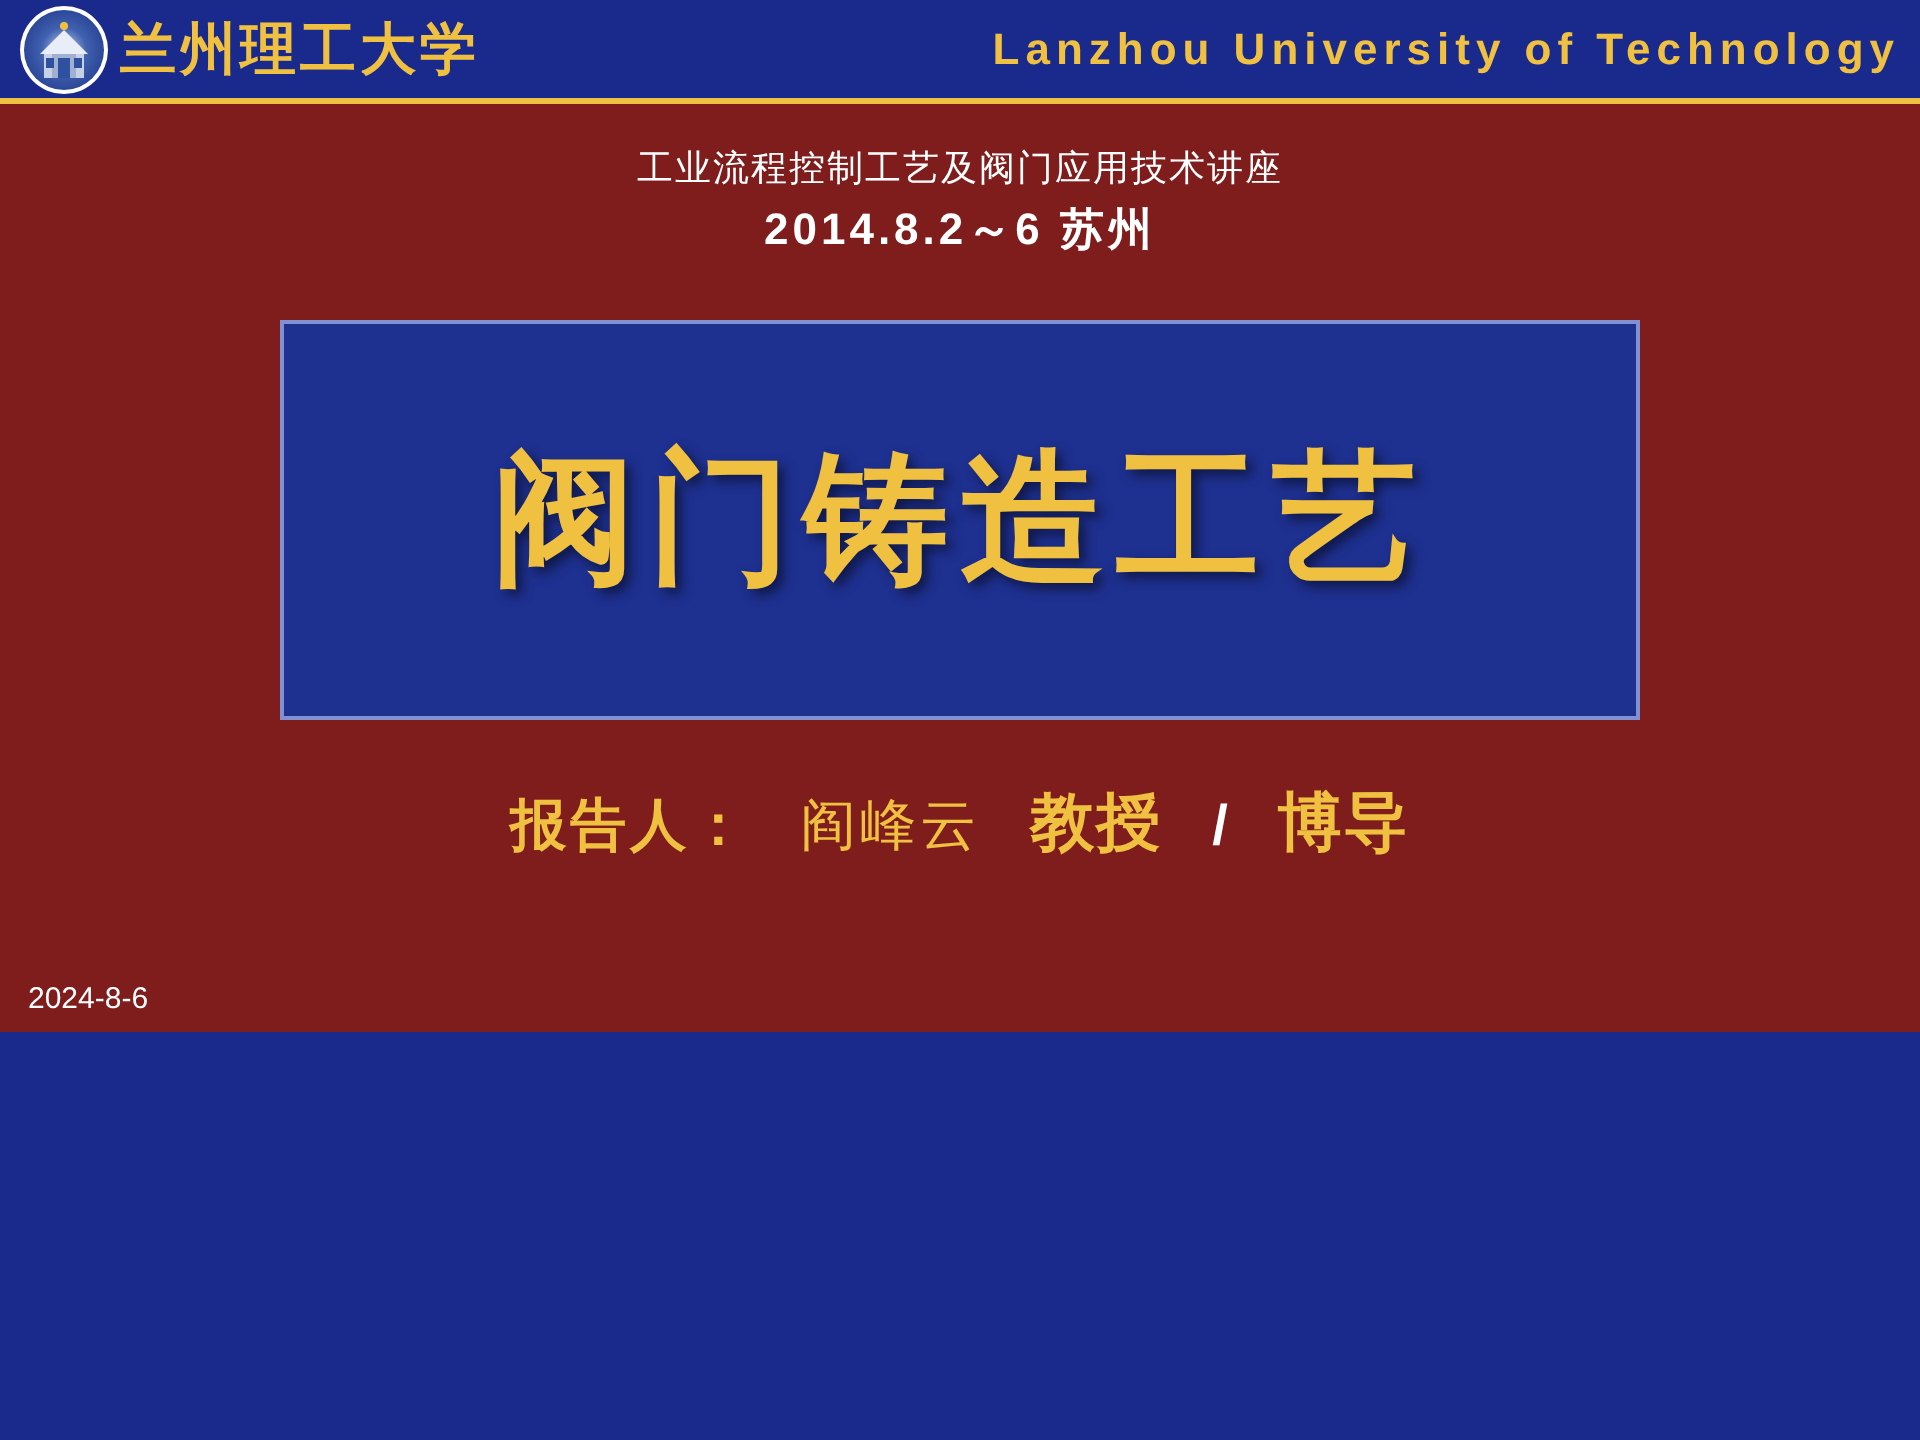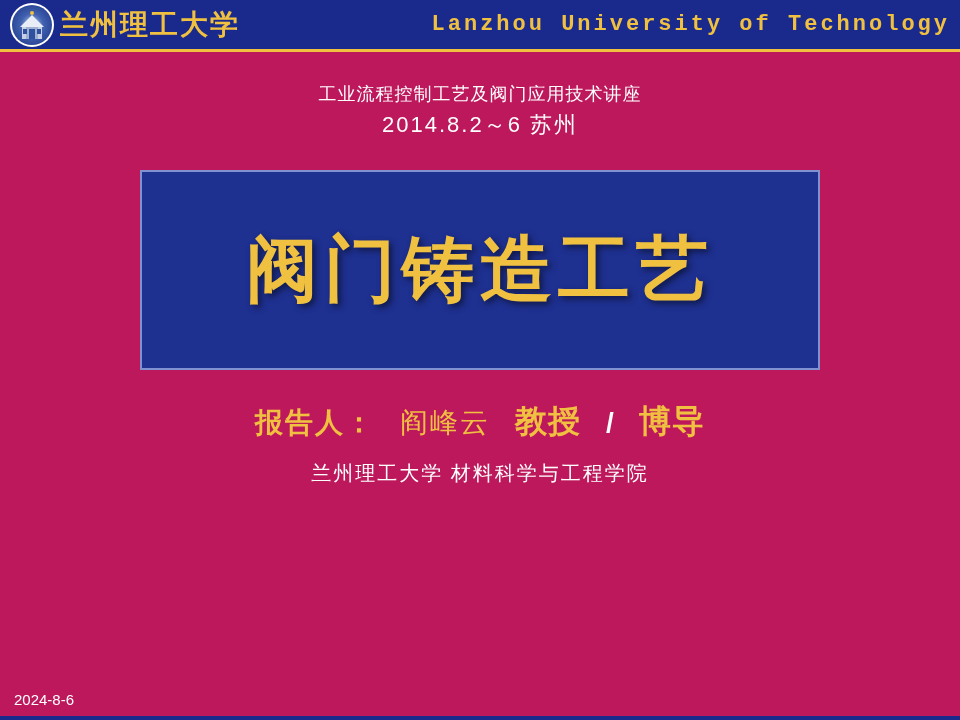--- a/index.html
+++ b/index.html
@@ -7,22 +7,22 @@
     body {
       width: 960px;
       height: 720px;
       overflow: hidden;
       background: #1a2a8c;
       font-family: 'SimHei', 'Microsoft YaHei', 'STHeiti', sans-serif;
     }
 
     .slide {
       width: 960px;
-      height: 716px;
-      background: #be185d;
+      height: 516px;
+      background: #7f1d1d;
       position: relative;
       display: flex;
       flex-direction: column;
     }
 
     
     .header {
       display: flex;
       align-items: center;
       background: #1a2a8c;
@@ -67,49 +67,48 @@
       letter-spacing: 2px;
       font-family: 'STKaiti', 'KaiTi', 'STHeiti', 'Microsoft YaHei', serif;
     }
 
     .header-title-en {
       margin-left: auto;
       color: #f0c040;
       font-size: 22px;
       font-weight: bold;
       letter-spacing: 3px;
-      font-family: Liberation Mono, monospace;
+      font-family: Liberation Sans, sans-serif;
     }
 
     
     .main-content {
       flex: 1;
       display: flex;
       flex-direction: column;
       align-items: center;
       padding: 20px 60px 10px;
     }
 
     .subtitle-block {
       text-align: center;
-      margin-top: 10px;
       margin-bottom: 20px;
     }
 
     .subtitle-line1 {
       color: white;
       font-size: 18px;
       letter-spacing: 1px;
       margin-bottom: 4px;
     }
 
     .subtitle-line2 {
       color: white;
       font-size: 22px;
-      font-weight: normal;
+      font-weight: bold;
       letter-spacing: 2px;
     }
 
     
     .title-box {
       border: 2px solid #8090d0;
       background: #1e3090;
       width: 680px;
       min-height: 200px;
       display: flex;
@@ -223,21 +222,20 @@
     <div class="reporter-block">
       <div class="reporter-row">
         <span class="reporter-label">报告人：</span>
         <span class="reporter-name">阎峰云</span>
         <span class="reporter-title">  教授</span>
         <span class="reporter-slash">/</span>
         <span class="reporter-title">博导</span>
       </div>
     </div>
 
-    <div class="affiliation">兰州理工大学 材料科学与工程学院</div>
 
   </div>
 
   <div class="footer">
     <span>2024-8-6</span>
   </div>
 
 </div>
 
 </body></html>

